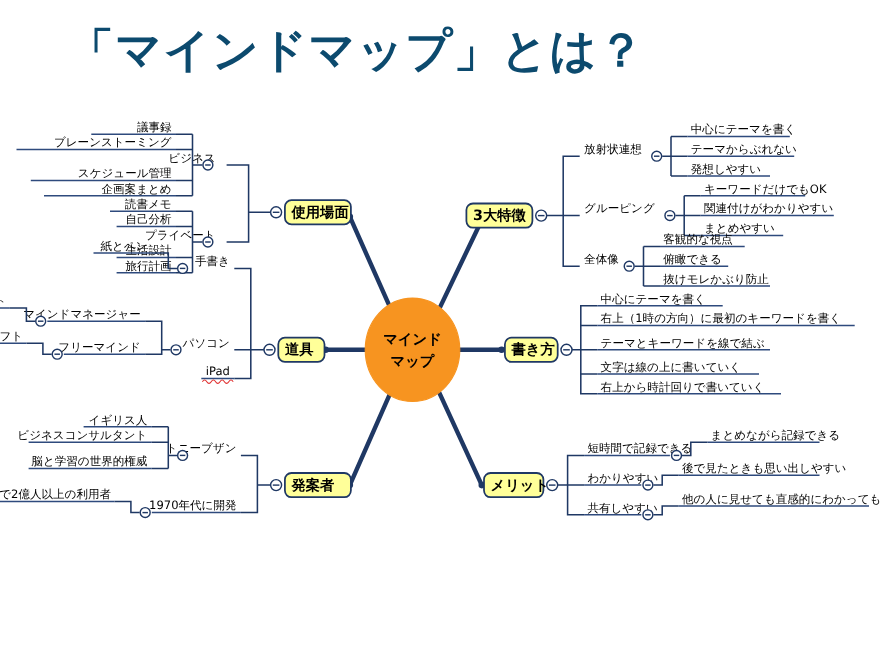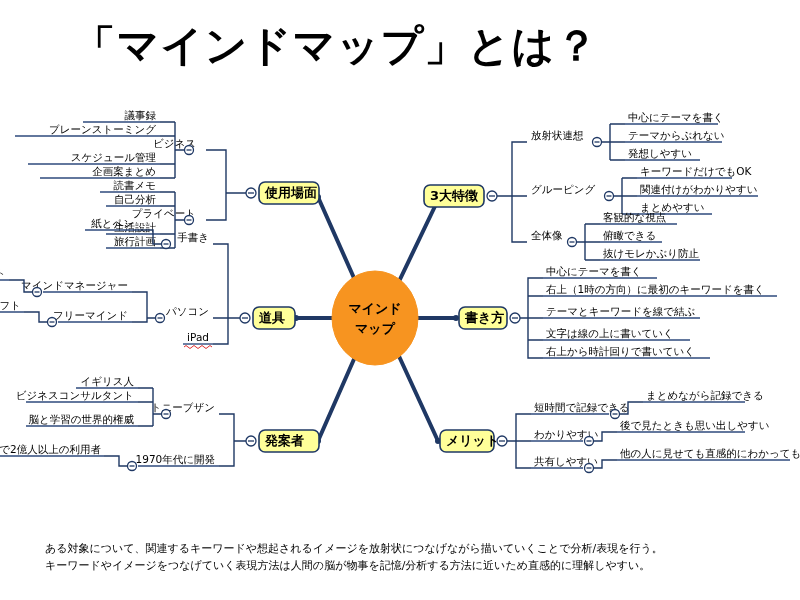--- a/index.html
+++ b/index.html
@@ -3,22 +3,22 @@
 <meta charset="utf-8">
 <style>
   html,body{margin:0;padding:0;background:#ffffff;}
   body{
     width:800px;height:600px;overflow:hidden;
     font-family:"Liberation Sans","DejaVu Sans",sans-serif;
     color:#000;position:relative;
   }
   #slide{position:absolute;inset:0;background:#fff;}
   #title{
-    position:absolute;top:18px;left:16px;width:640px;text-align:center;
-    font-size:42px;font-weight:bold;letter-spacing:1px;color:#000000;
+    position:absolute;top:18px;left:4px;width:640px;text-align:center;
+    font-size:42px;font-weight:bold;letter-spacing:1px;color:#0c4a6e;
     font-family:"DejaVu Sans","Liberation Sans",sans-serif;
   }
   #mapwrap{position:absolute;top:100px;left:0;width:800px;height:400px;}
   svg{display:block;}
   .branch-line{fill:none;stroke:#1F3864;stroke-width:4;stroke-linecap:round;}
   .sub-line{fill:none;stroke:#1F3864;stroke-width:1.4;}
   .leaf-underline{stroke:#2E4A7D;stroke-width:1.4;}
   .node-box rect{fill:#FFFF99;stroke:#1F3864;stroke-width:1.6;}
   .node-box text{font-size:13px;font-weight:bold;fill:#000;
     font-family:"DejaVu Sans","Liberation Sans",sans-serif;}
@@ -315,18 +315,14 @@
             <line x1="586.5" y1="368" x2="591.5" y2="368"></line>
       </g>
       <path class="sub-line" d="M594,368 L602,368 L602,360 L617,360"></path>
       <text class="lbl" x="620" y="357">他の人に見せても直感的にわかってもらえる</text>
       <line class="leaf-underline" x1="617" y1="360" x2="790" y2="360"></line>
     </g>
 
   </svg>
   </div>
 
-  <div id="caption">
-    <div>ある対象について、関連するキーワードや想起されるイメージを放射状につなげながら描いていくことで分析/表現を行う。</div>
-    <div>キーワードやイメージをつなげていく表現方法は人間の脳が物事を記憶/分析する方法に近いため直感的に理解しやすい。</div>
-  </div>
 
 </div>
 
 </body></html>

